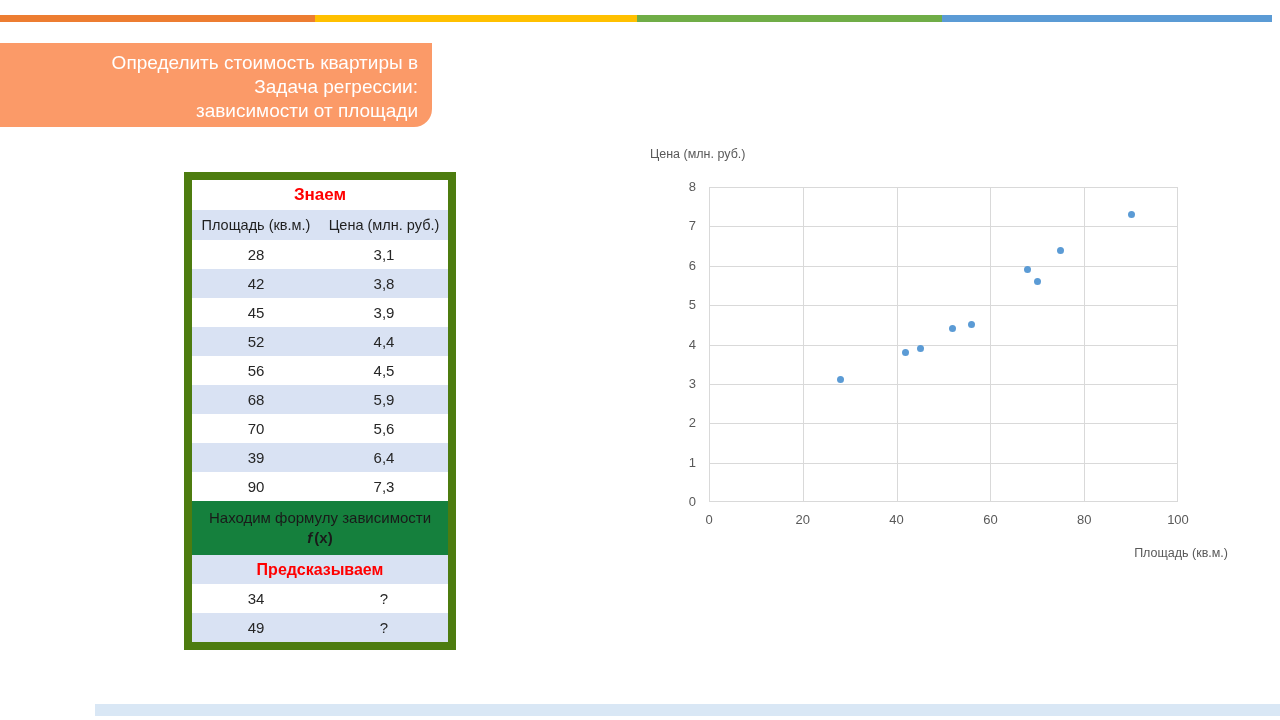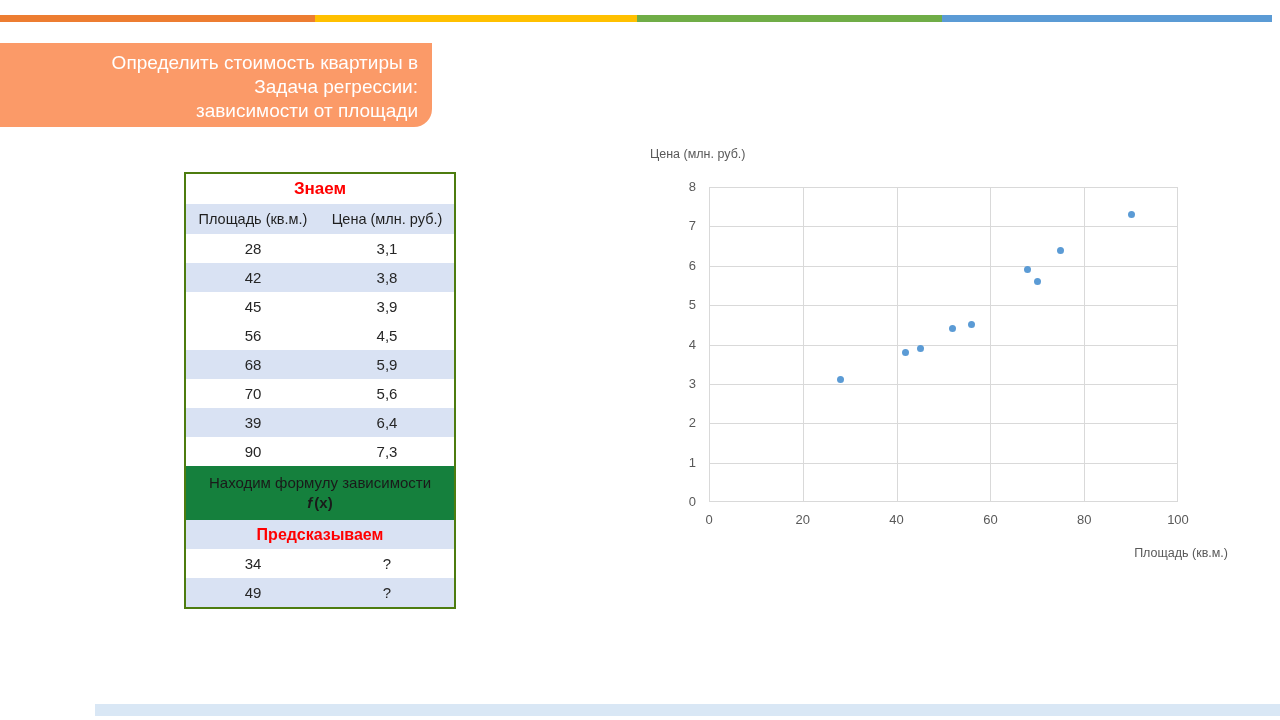--- a/index.html
+++ b/index.html
@@ -15,21 +15,21 @@
   .seg3{left:942px;width:330px;}
 
   
   .titlebox{position:absolute;left:0;top:43px;width:432px;height:84px;
     border-bottom-right-radius:18px;color:#fff;text-align:right;
     padding:8px 14px 0 0;box-sizing:border-box;
     font-size:19px;line-height:24px;}
 
   
   .ktable{position:absolute;left:184px;top:172px;width:272px;
-    border:2px solid #4d7c0f;background:#fff;box-sizing:border-box;
+    border:8px solid #4d7c0f;background:#fff;box-sizing:border-box;
     font-size:15px;color:#262626;}
   .trow{display:flex;align-items:center;justify-content:center;text-align:center;}
   .trow .c{flex:1 1 50%;text-align:center;}
   .th-known{height:30px;color:#FF0000;font-weight:bold;font-size:17px;background:#fff;}
   .colhead{height:30px;background:#D9E2F3;font-size:14.5px;color:#1f1f1f;}
   .drow{height:29px;background:#fff;}
   .drow.alt{background:#D9E2F3;}
   .formula{height:54px;background:#15803d;flex-direction:column;
     font-size:15px;color:#1a1a1a;line-height:20px;}
   .formula .fx{font-weight:bold;text-align:center;}
@@ -80,20 +80,24 @@
     <div class="c">28</div>
     <div class="c">3,1</div>
   </div>
   <div class="trow drow alt">
     <div class="c">42</div>
     <div class="c">3,8</div>
   </div>
   <div class="trow drow">
     <div class="c">45</div>
     <div class="c">3,9</div>
+  </div>
+  <div class="trow drow alt">
+    <div class="c">52</div>
+    <div class="c">4,4</div>
   </div>
   <div class="trow drow">
     <div class="c">56</div>
     <div class="c">4,5</div>
   </div>
   <div class="trow drow alt">
     <div class="c">68</div>
     <div class="c">5,9</div>
   </div>
   <div class="trow drow">

